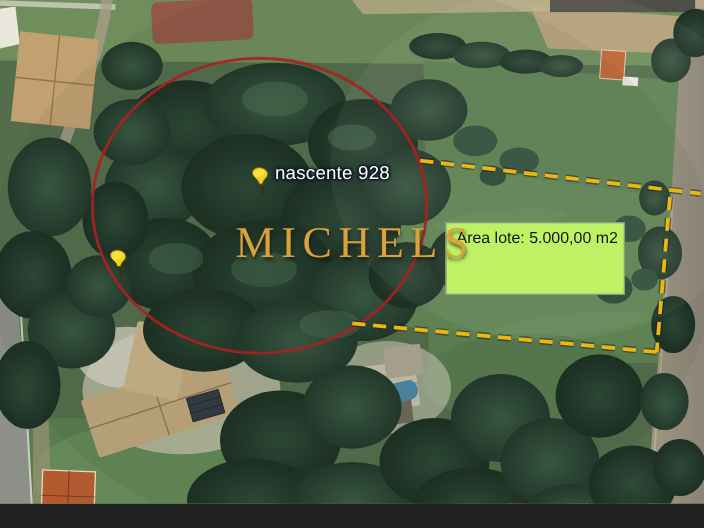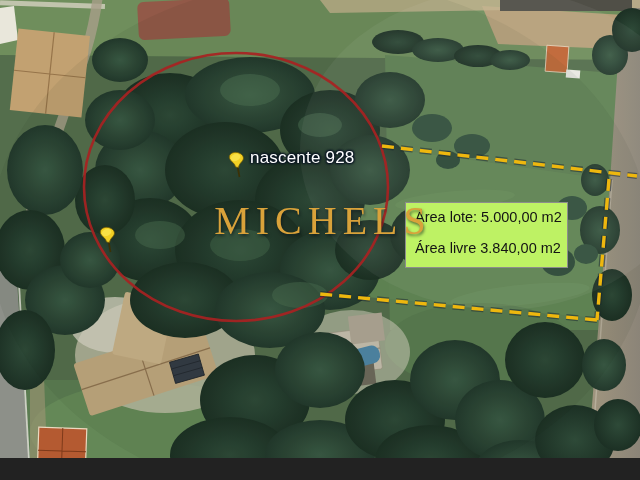--- a/index.html
+++ b/index.html
@@ -227,20 +227,19 @@
       <g data-name="map-pin-marcador-icon" transform="translate(98,227)">
         <use href="#pushpin"></use>
       </g>
     </g>
   </svg>
 
   <div class="label" style="left:250px;top:148px;font-size:17px" data-name="marker-label-nascente">nascente 928</div>
 
   <div class="infobox" data-name="area-info-box">
     <div class="row" data-name="area-lote-text">Área lote: 5.000,00 m2</div>
-    <div class="row" data-name="area-livre-text">Área livre 3.840,00 m2</div>
   </div>
 
   <div class="wm" data-name="watermark">
     <div class="wm-title" data-name="watermark-title">MICHELS</div>
   </div>
 
 </div>
 
 </body></html>

